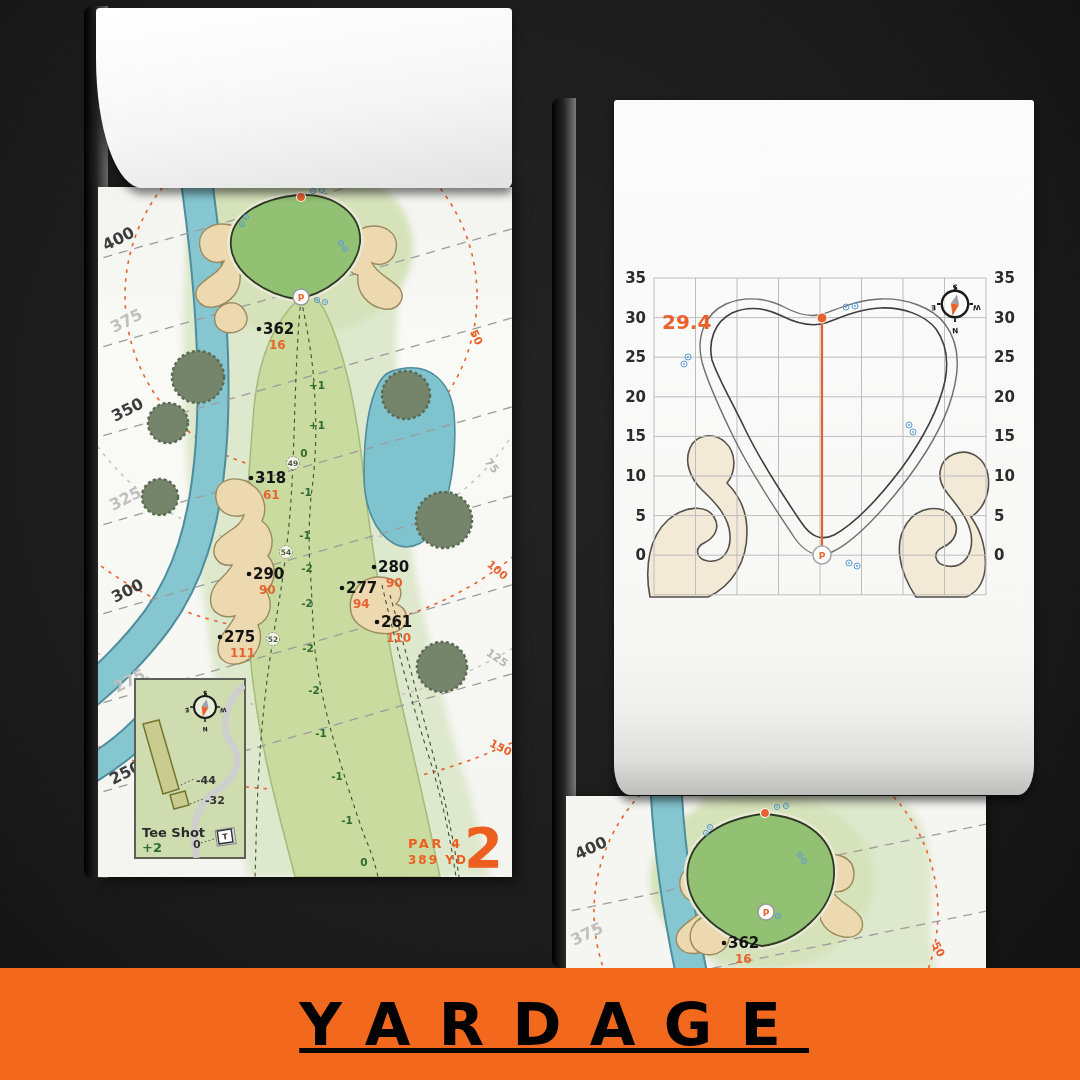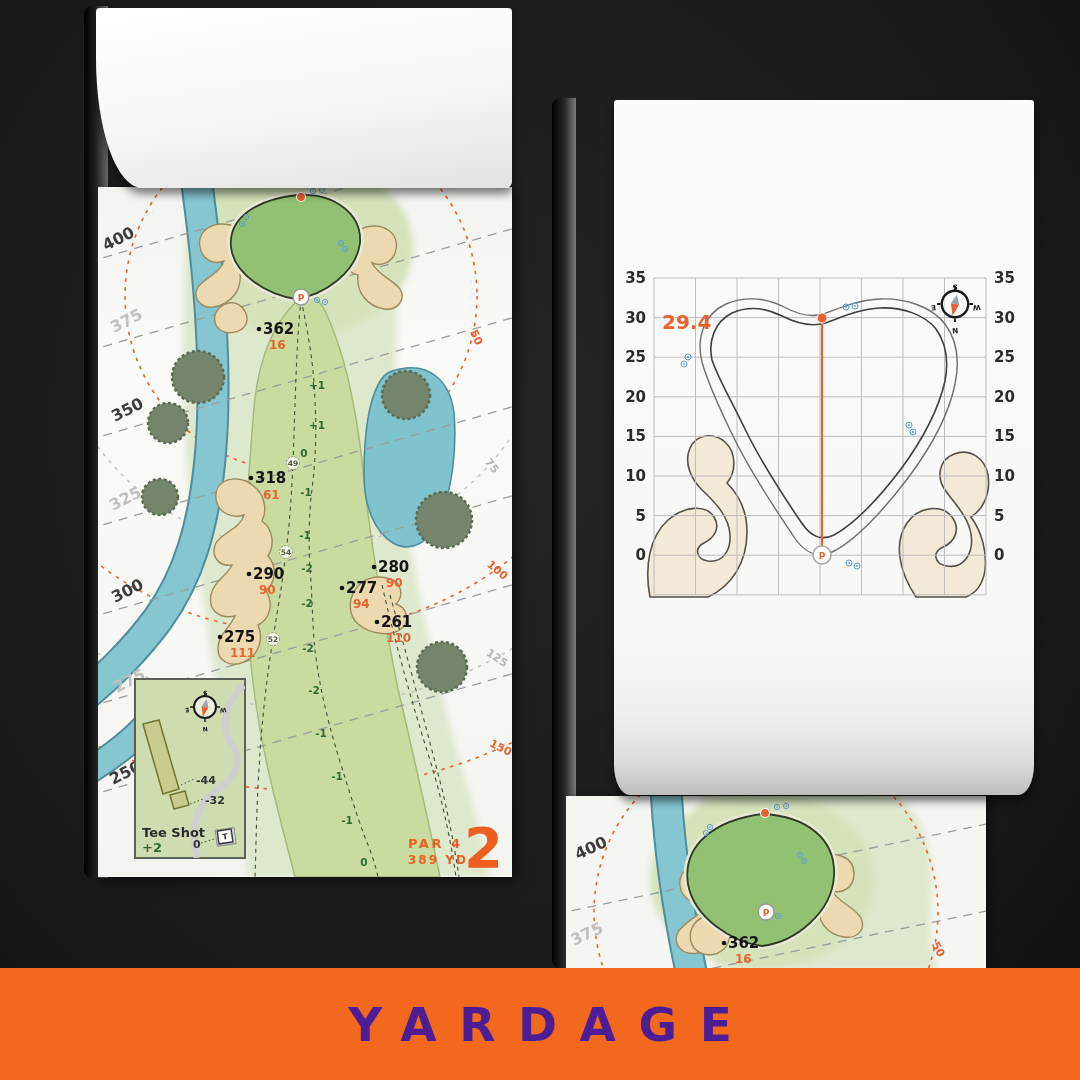--- a/index.html
+++ b/index.html
@@ -20,21 +20,21 @@
   #right-spine{left:552px;top:98px;width:24px;height:870px;border-radius:8px 0 0 8px;
     background:linear-gradient(90deg,#000 0%,#262626 50%,#7a7a7a 100%);}
   #page2{left:566px;top:100px;width:420px;height:695px;overflow:hidden;
     background:linear-gradient(180deg,#fbfbfb 0%,#f7f7f6 78%,#efefee 88%,#dededd 95%,#bdbdbc 100%);
     border-radius:3px 3px 16px 16px / 3px 3px 30px 30px;
     box-shadow:0 6px 9px rgba(0,0,0,.55);z-index:3;margin-left:48px;}
   #page3{left:566px;top:796px;width:420px;height:174px;overflow:hidden;background:#f5f5f2;z-index:2;
     box-shadow:3px 0 8px rgba(0,0,0,.4);}
   #banner{left:0;top:968px;width:1080px;height:112px;background:#f2691d;z-index:10;
     display:flex;align-items:center;justify-content:center;}
-  #banner .t{color:#4c1d95;font-size:47px;font-weight:700;letter-spacing:.48em;padding-left:.48em;}
+  #banner .t{color:#000000;font-size:59px;font-weight:700;letter-spacing:.48em;padding-left:.48em;text-decoration:underline;}
   
   svg text{font-family:"DejaVu Sans", sans-serif;}
   .t-carry{font-size:15px;font-weight:700;fill:#141414;}
   .t-sub{font-size:12px;font-weight:700;fill:#e8622d;}
   .t-yard{font-size:16px;font-weight:700;fill:#3c3c3c;}
   .t-yard.light{fill:#c0c0c0;}
   .t-arc{font-size:11px;font-weight:700;fill:#e8622d;}
   .t-arc.gray{fill:#b5b5b5;}
   .t-slope{font-size:10.5px;font-weight:700;fill:#2e6b33;}
   .t-circ{font-size:7.5px;font-weight:700;fill:#4c5742;}

